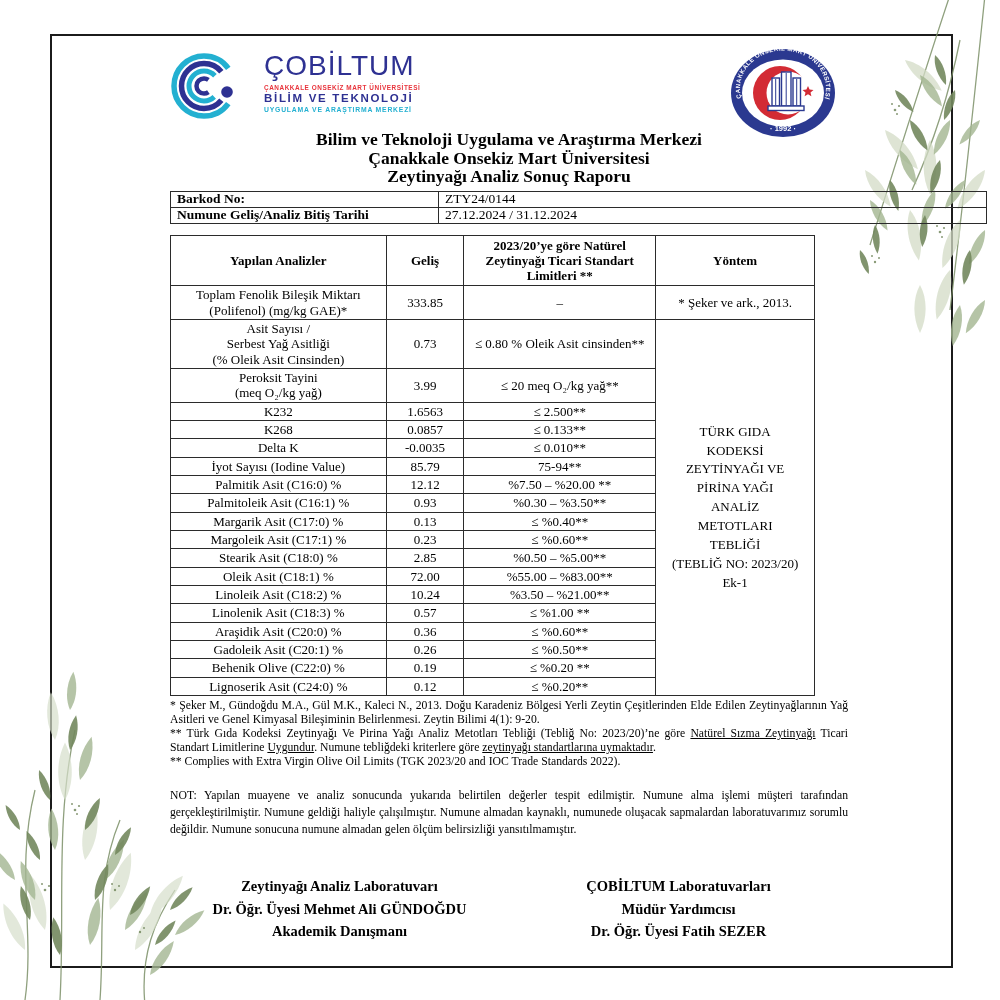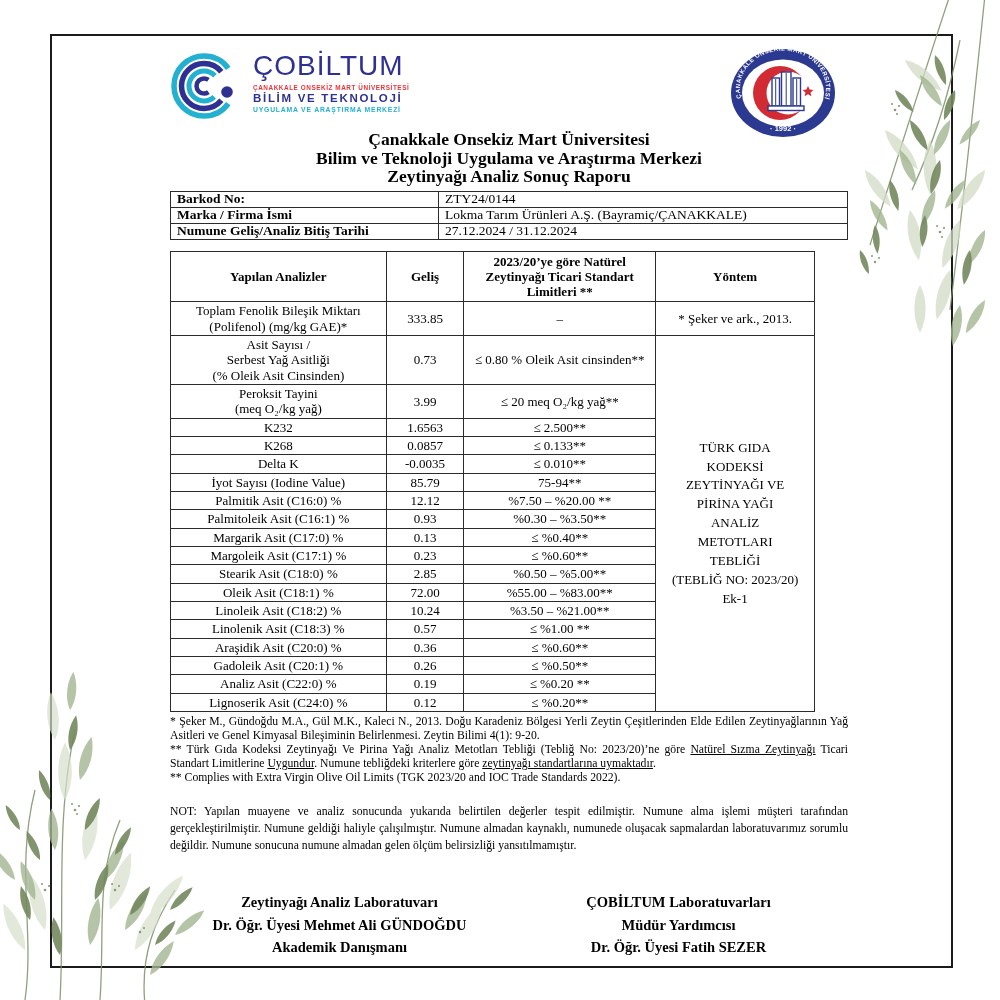--- a/index.html
+++ b/index.html
@@ -11,33 +11,33 @@
     position:absolute;left:50px;top:34px;width:903px;height:934px;
     border:2px solid #1b1b1b;box-sizing:border-box;z-index:1;background:#fff;
   }
   .leaves{position:absolute;z-index:2;pointer-events:none;}
   .leaves.tr{top:0;right:0;width:200px;height:350px;}
   .leaves.bl{left:0;bottom:0;width:240px;height:400px;}
   .content{position:absolute;left:170px;top:48px;width:678px;z-index:3;}
 
   
   .header-row{display:flex;justify-content:space-between;align-items:flex-start;height:80px;}
-  .logo{display:flex;align-items:flex-start;gap:9px;}
+  .logo{display:flex;align-items:flex-start;gap:20px;}
   .logo-text{margin-top:4px;font-family:"Liberation Sans",sans-serif;line-height:1;}
   .logo-word{font-size:28px;color:#2e3192;letter-spacing:1px;font-weight:500;}
   .logo-sub1{margin-top:5px;font-size:6.4px;font-weight:bold;color:#e8333b;letter-spacing:.55px;}
   .logo-sub2{margin-top:2px;font-size:11.5px;font-weight:bold;color:#2e3192;letter-spacing:1.7px;}
   .logo-sub3{margin-top:2px;font-size:6.8px;font-weight:bold;color:#23b0d1;letter-spacing:.8px;}
 
   
   .title{ text-align:center;font-weight:bold;font-size:17.5px;line-height:18.5px;margin-top:2px;}
 
   
   table{border-collapse:collapse;}
-  .info-table{width:678px;margin-top:5px;}
+  .info-table{width:817px;margin-top:5px;}
   .info-table td{border:1.5px solid #2b2b2b;padding:0 6px;font-size:13.5px;line-height:1.08;height:15px;}
   .info-table td.lbl{font-weight:bold;width:255px;}
 
   
   .main-table{width:645px;margin-top:11px;text-align:center;}
   .main-table th,.main-table td{border:1.5px solid #2b2b2b;font-size:13px;padding:1px 3px;line-height:1.18;}
   .main-table th{font-weight:bold;white-space:pre-line;padding:2px 3px;}
   .c-analiz{width:215px;white-space:pre-line;}
   .c-sonuc{width:72px;}
   .c-limit{width:190px;white-space:pre-line;}
@@ -215,38 +215,34 @@
       <path d="M78,38 l1.6,3.6 3.9,.3 -3,2.6 .9,3.8 -3.4,-2.1 -3.4,2.1 .9,-3.8 -3,-2.6 3.9,-.3 Z" fill="#d32b34"></path>
       <path id="sealArc" d="M 12,52 A 43,38 0 1 1 94,52" fill="none"></path>
       <text font-family="Liberation Sans, sans-serif" font-size="6.2" font-weight="bold" fill="#ffffff" letter-spacing=".4">
         <textPath href="#sealArc" startOffset="2">ÇANAKKALE ONSEKİZ MART ÜNİVERSİTESİ</textPath>
       </text>
       <text x="53" y="83" text-anchor="middle" font-family="Liberation Sans, sans-serif" font-size="7.5" font-weight="bold" fill="#ffffff">· 1992 ·</text>
     </svg>
   </div>
 
   <div class="title">
+    <div>Bilim ve Teknoloji Uygulama ve Araştırma Merkezi</div>
     <div>Çanakkale Onsekiz Mart Üniversitesi</div>
-    <div>Bilim ve Teknoloji Uygulama ve Araştırma Merkezi</div>
     <div>Zeytinyağı Analiz Sonuç Raporu</div>
   </div>
 
   <table class="info-table">
     <tbody>
     <tr>
       <td class="lbl">Barkod No:</td>
       <td>ZTY24/0144</td>
     </tr>
 
 
 
-    <tr>
-      <td class="lbl">Marka / Firma İsmi</td>
-      <td>Lokma Tarım Ürünleri A.Ş. (Bayramiç/ÇANAKKALE)</td>
-    </tr>
 
     <tr>
       <td class="lbl">Numune Geliş/Analiz Bitiş Tarihi</td>
       <td>27.12.2024 / 31.12.2024</td>
     </tr>
   </tbody>
   </table>
 
   <table class="main-table">
     <thead>
@@ -352,21 +348,21 @@
           <td class="c-analiz">Araşidik Asit (C20:0) %</td>
           <td class="c-sonuc">0.36</td>
           <td class="c-limit">≤ %0.60**</td>
         </tr>
         <tr>
           <td class="c-analiz">Gadoleik Asit (C20:1) %</td>
           <td class="c-sonuc">0.26</td>
           <td class="c-limit">≤ %0.50**</td>
         </tr>
         <tr>
-          <td class="c-analiz">Analiz Asit (C22:0) %</td>
+          <td class="c-analiz">Behenik Olive (C22:0) %</td>
           <td class="c-sonuc">0.19</td>
           <td class="c-limit">≤ %0.20 **</td>
         </tr>
         <tr>
           <td class="c-analiz">Lignoserik Asit (C24:0) %</td>
           <td class="c-sonuc">0.12</td>
           <td class="c-limit">≤ %0.20**</td>
         </tr>
       </tbody>
   </table>

